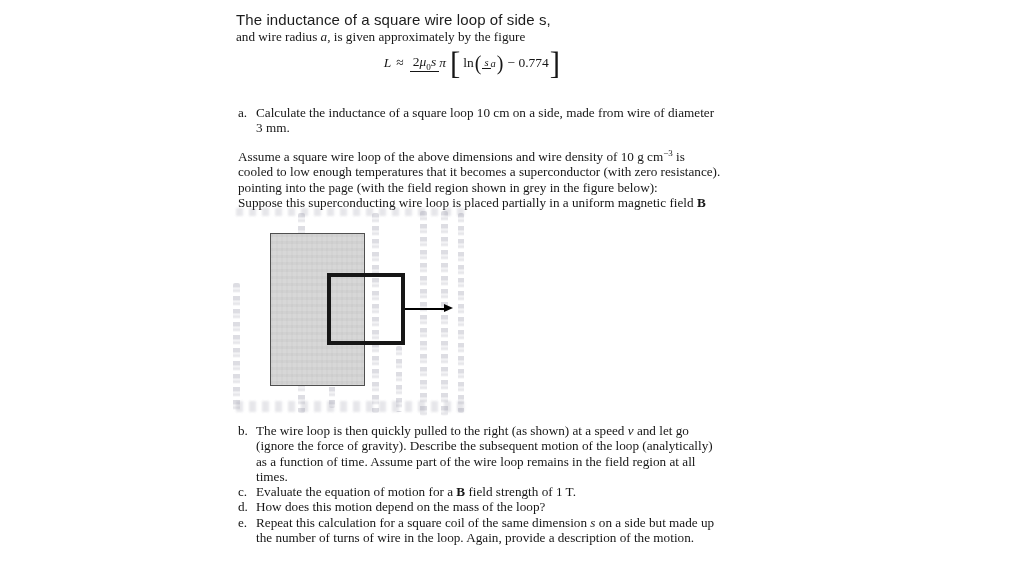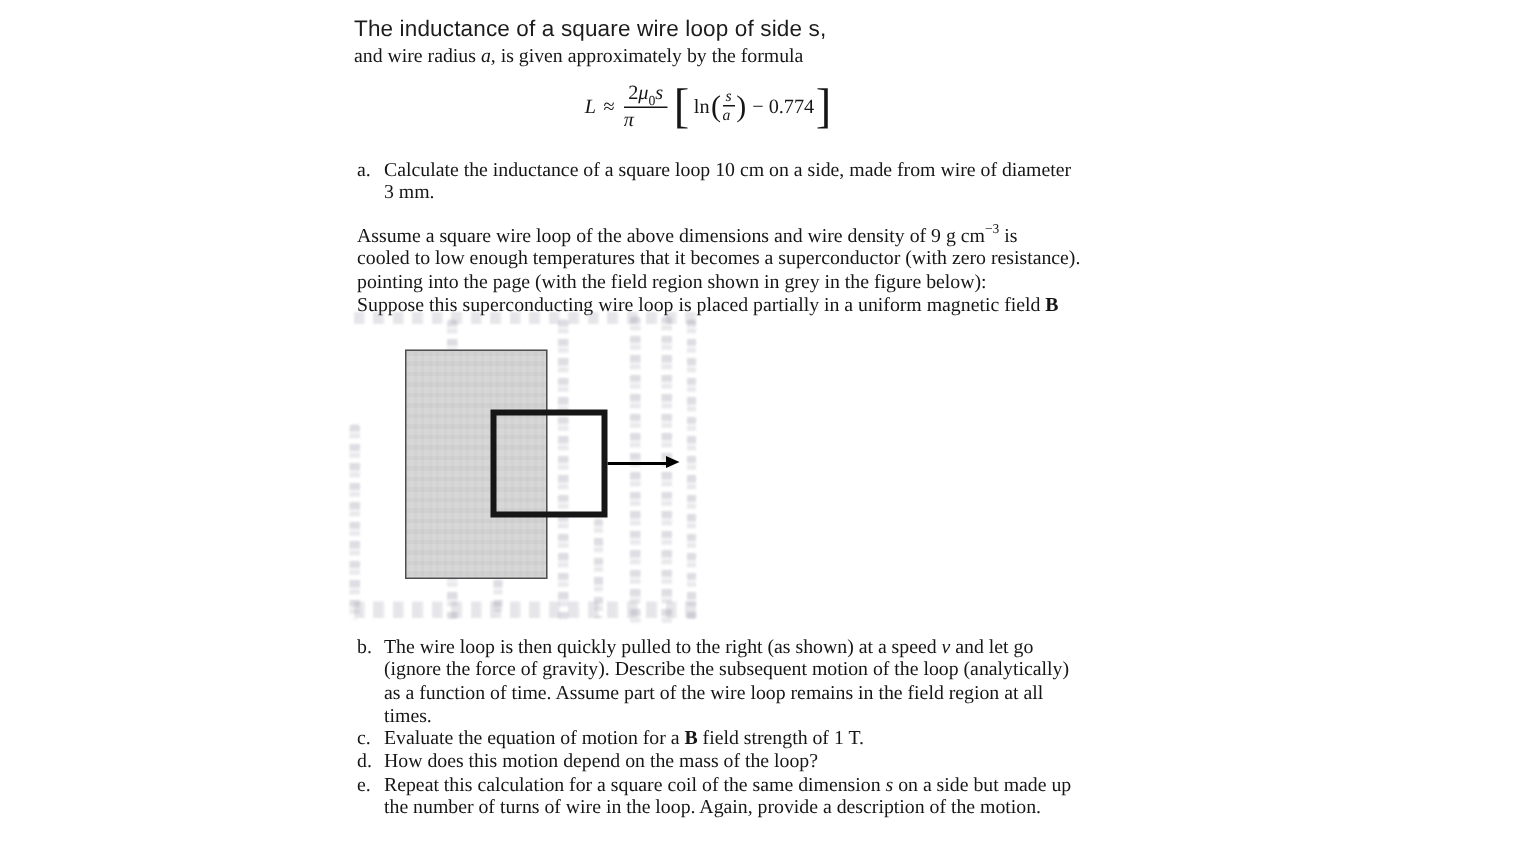--- a/index.html
+++ b/index.html
@@ -20,21 +20,21 @@
   
   #heading { left:236px; top:10px; width:500px; }
   .h1 { font-family:"Liberation Sans", sans-serif; font-size:15px; line-height:19px; color:#1c1c1c; letter-spacing:0.1px; }
   .h2 { font-size:13.2px; line-height:16px; }
 
   
   #formula { left:236px; top:55px; width:472px; text-align:center; font-size:13.5px; }
   .fwrap { display:inline-flex; align-items:center; }
   .f-lhs { margin-right:5px; }
   .f-rel { margin-right:6px; }
-  .frac { display:inline-flex; flex-direction:column; align-items:flex-start; line-height:1.08; }
+  .frac { display:inline-flex; flex-direction:row; align-items:flex-start; line-height:1.08; }
   .frac .num { border-bottom:1.2px solid #161616; padding:0 3px 1px 3px; }
   .frac .den { padding-top:1px; }
   .frac.inner { font-size:10.5px; line-height:1.05; margin:0 1px; }
   .frac.inner .num { border-bottom:1px solid #161616; padding:0 2px 0 2px; }
   .brk { font-size:31px; line-height:0; display:inline-block; transform:scaleY(1.05); font-weight:400; }
   .brk.left  { margin:0 1px 0 4px; }
   .brk.right { margin-left:1px; }
   .prn { font-size:20px; line-height:0; display:inline-block; }
   .f-ln { margin:0 1px 0 2px; }
   .f-tail { margin-left:4px; white-space:pre; }
@@ -78,21 +78,21 @@
       rgba(148,148,164,.38) 0 6px, rgba(148,148,164,0) 8px 13px);
   }
 </style>
 </head>
 <body>
 
 <div class="page">
 
   <div id="heading" class="abs">
     <div class="h1">The inductance of a square wire loop of side s,</div>
-    <div class="h2"><span>and wire radius </span><span class="it">a</span><span>, is given approximately by the formula</span></div>
+    <div class="h2"><span>and wire radius </span><span class="it">a</span><span>, is given approximately by the figure</span></div>
   </div>
 
   <div id="formula" class="abs">
     <span class="fwrap">
       <span class="f-lhs"><span class="it">L</span></span>
       <span class="f-rel">≈</span>
       <span class="frac">
         <span class="num"><span>2</span><span class="it">μ</span><span class="sub">0</span><span class="it">s</span></span>
         <span class="den"><span class="it">π</span></span>
       </span>
@@ -111,21 +111,21 @@
 
   <div id="item-a" class="abs bodytext item">
     <span class="lbl">a.</span>
     <div class="ibody">
       <div class="line"><span>Calculate the inductance of a square loop 10 cm on a side, made from wire of diameter</span></div>
       <div class="line"><span>3 mm.</span></div>
     </div>
   </div>
 
   <div id="paragraph" class="abs bodytext">
-    <div class="line"><span>Assume a square wire loop of the above dimensions and wire density of 9 g cm</span><span class="sup">−3</span><span> is</span></div>
+    <div class="line"><span>Assume a square wire loop of the above dimensions and wire density of 10 g cm</span><span class="sup">−3</span><span> is</span></div>
     <div class="line"><span>cooled to low enough temperatures that it becomes a superconductor (with zero resistance).</span></div>
     <div class="line"><span>pointing into the page (with the field region shown in grey in the figure below):</span></div>
     <div class="line"><span>Suppose this superconducting wire loop is placed partially in a uniform magnetic field </span><span class="bd">B</span></div>
   </div>
 
   <div id="figure" class="abs">
 
     <div>
       <div class="bs" style="left:-3px;  top:75px; width:7px; height:130px;"></div>
       <div class="bs" style="left:62px;  top:5px;  width:7px; height:200px;"></div>

